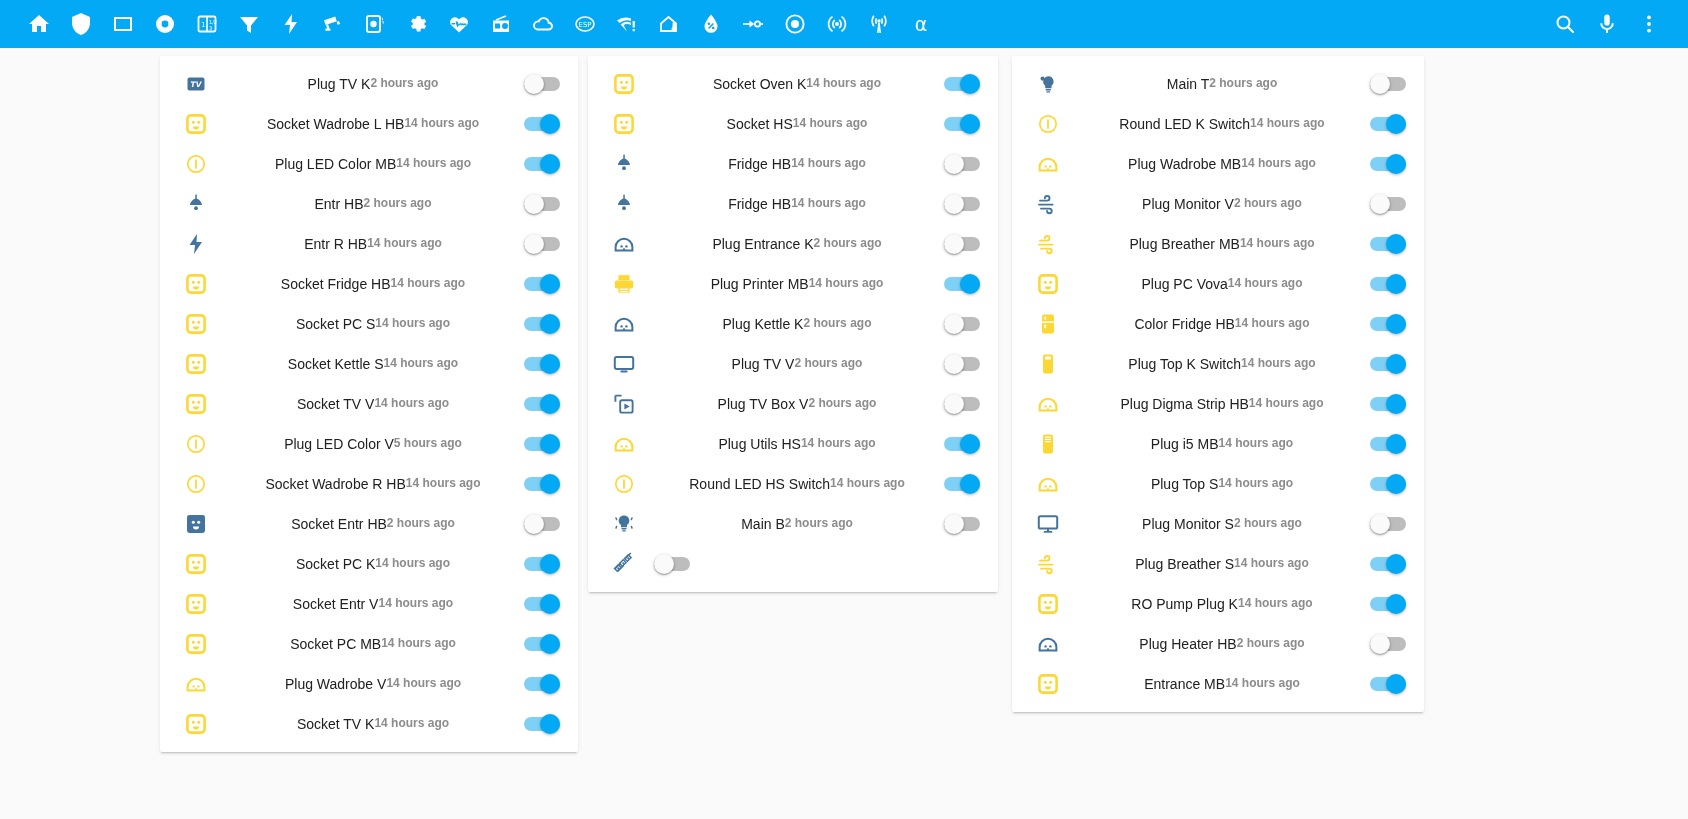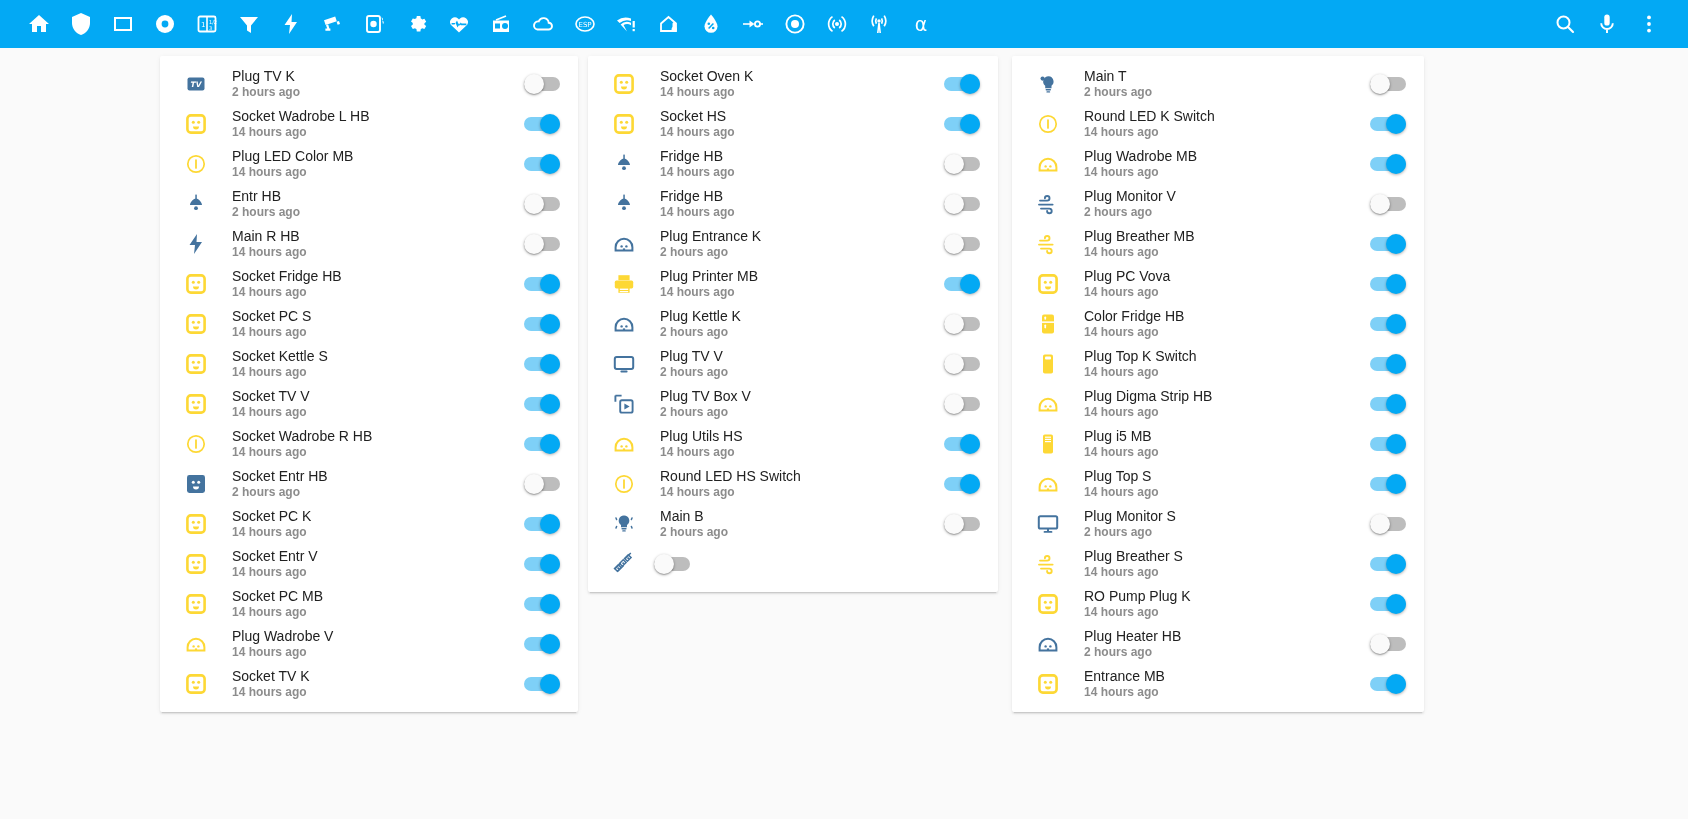--- a/index.html
+++ b/index.html
@@ -85,21 +85,21 @@
     align-items: center;
     justify-content: center;
     font-style: italic;
   }
   .row-icon svg { display: block; }
   .row-text {
     flex: 1;
     min-width: 0;
     padding-left: 16px;
     display: flex;
-    flex-direction: column;
+    flex-direction: row;
     justify-content: center;
     overflow: hidden;
   }
   .row-name {
     font-size: 14px;
     color: #212121;
     line-height: 17px;
     white-space: nowrap;
     overflow: hidden;
     text-overflow: ellipsis;
@@ -375,21 +375,21 @@
             <span class="knob"></span>
           </div>
         </div>
         <div class="row">
           <div class="row-icon">
             <svg width="24" height="24" viewBox="0 0 24 24">
               <path fill="#44739e" d="M13 2 5.5 13H11l-1 9 8-12h-5.5z"></path>
             </svg>
           </div>
           <div class="row-text">
-            <div class="row-name">Main R HB</div>
+            <div class="row-name">Entr R HB</div>
             <div class="row-time">14 hours ago</div>
           </div>
           <div class="toggle" role="switch" aria-checked="false">
             <span class="track"></span>
             <span class="knob"></span>
           </div>
         </div>
         <div class="row">
           <div class="row-icon">
             <svg width="24" height="24" viewBox="0 0 24 24">
@@ -449,20 +449,36 @@
             <svg width="24" height="24" viewBox="0 0 24 24">
               <rect x="3.4" y="3.4" width="17.2" height="17.2" rx="3.4" fill="none" stroke="#fdd835" stroke-width="2.6"></rect>
               <circle cx="9.3" cy="10.3" r="1.5" fill="#fdd835"></circle>
               <circle cx="14.7" cy="10.3" r="1.5" fill="#fdd835"></circle>
               <path fill="#fdd835" d="M9 14.4h6a3 3 0 0 1-6 0z"></path>
             </svg>
           </div>
           <div class="row-text">
             <div class="row-name">Socket TV V</div>
             <div class="row-time">14 hours ago</div>
+          </div>
+          <div class="toggle on" role="switch" aria-checked="true">
+            <span class="track"></span>
+            <span class="knob"></span>
+          </div>
+        </div>
+        <div class="row">
+          <div class="row-icon">
+            <svg width="24" height="24" viewBox="0 0 24 24">
+              <circle cx="12" cy="12" r="8.2" fill="none" stroke="#fdd835" stroke-width="1.7"></circle>
+              <rect x="11.1" y="7.2" width="1.8" height="9.6" rx=".9" fill="#fdd835"></rect>
+            </svg>
+          </div>
+          <div class="row-text">
+            <div class="row-name">Plug LED Color V</div>
+            <div class="row-time">5 hours ago</div>
           </div>
           <div class="toggle on" role="switch" aria-checked="true">
             <span class="track"></span>
             <span class="knob"></span>
           </div>
         </div>
         <div class="row">
           <div class="row-icon">
             <svg width="24" height="24" viewBox="0 0 24 24">
               <circle cx="12" cy="12" r="8.2" fill="none" stroke="#fdd835" stroke-width="1.7"></circle>

